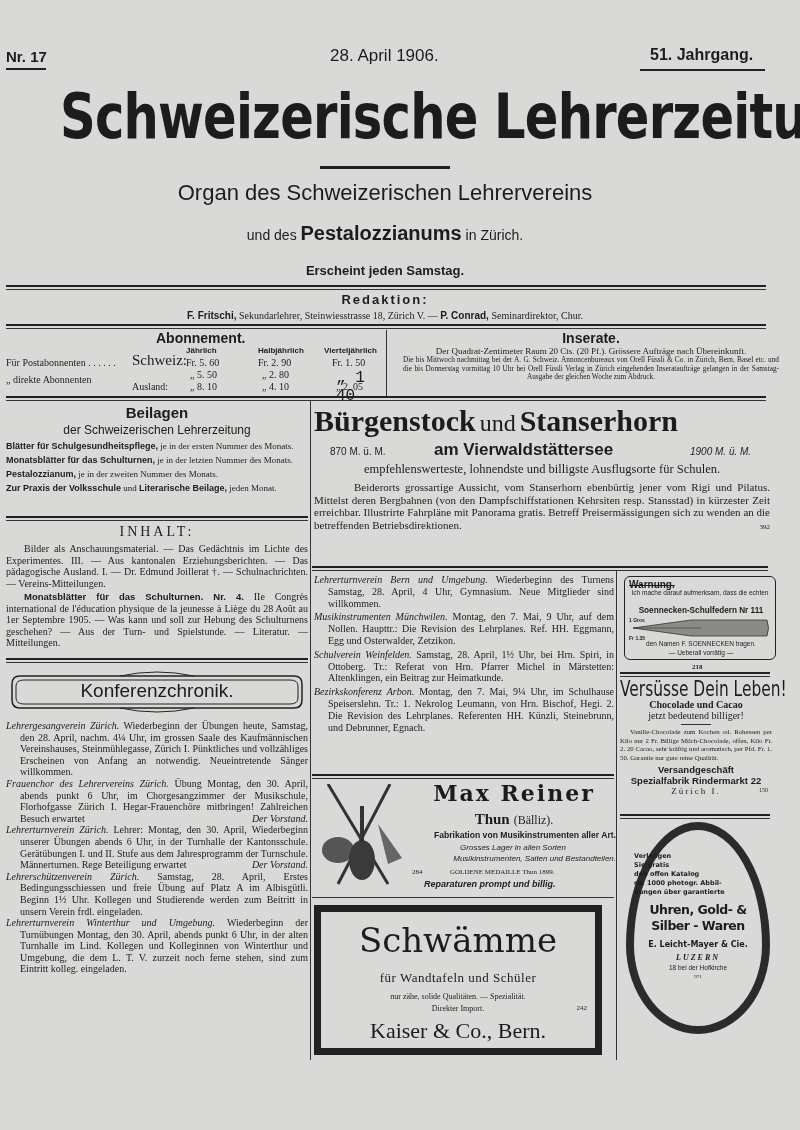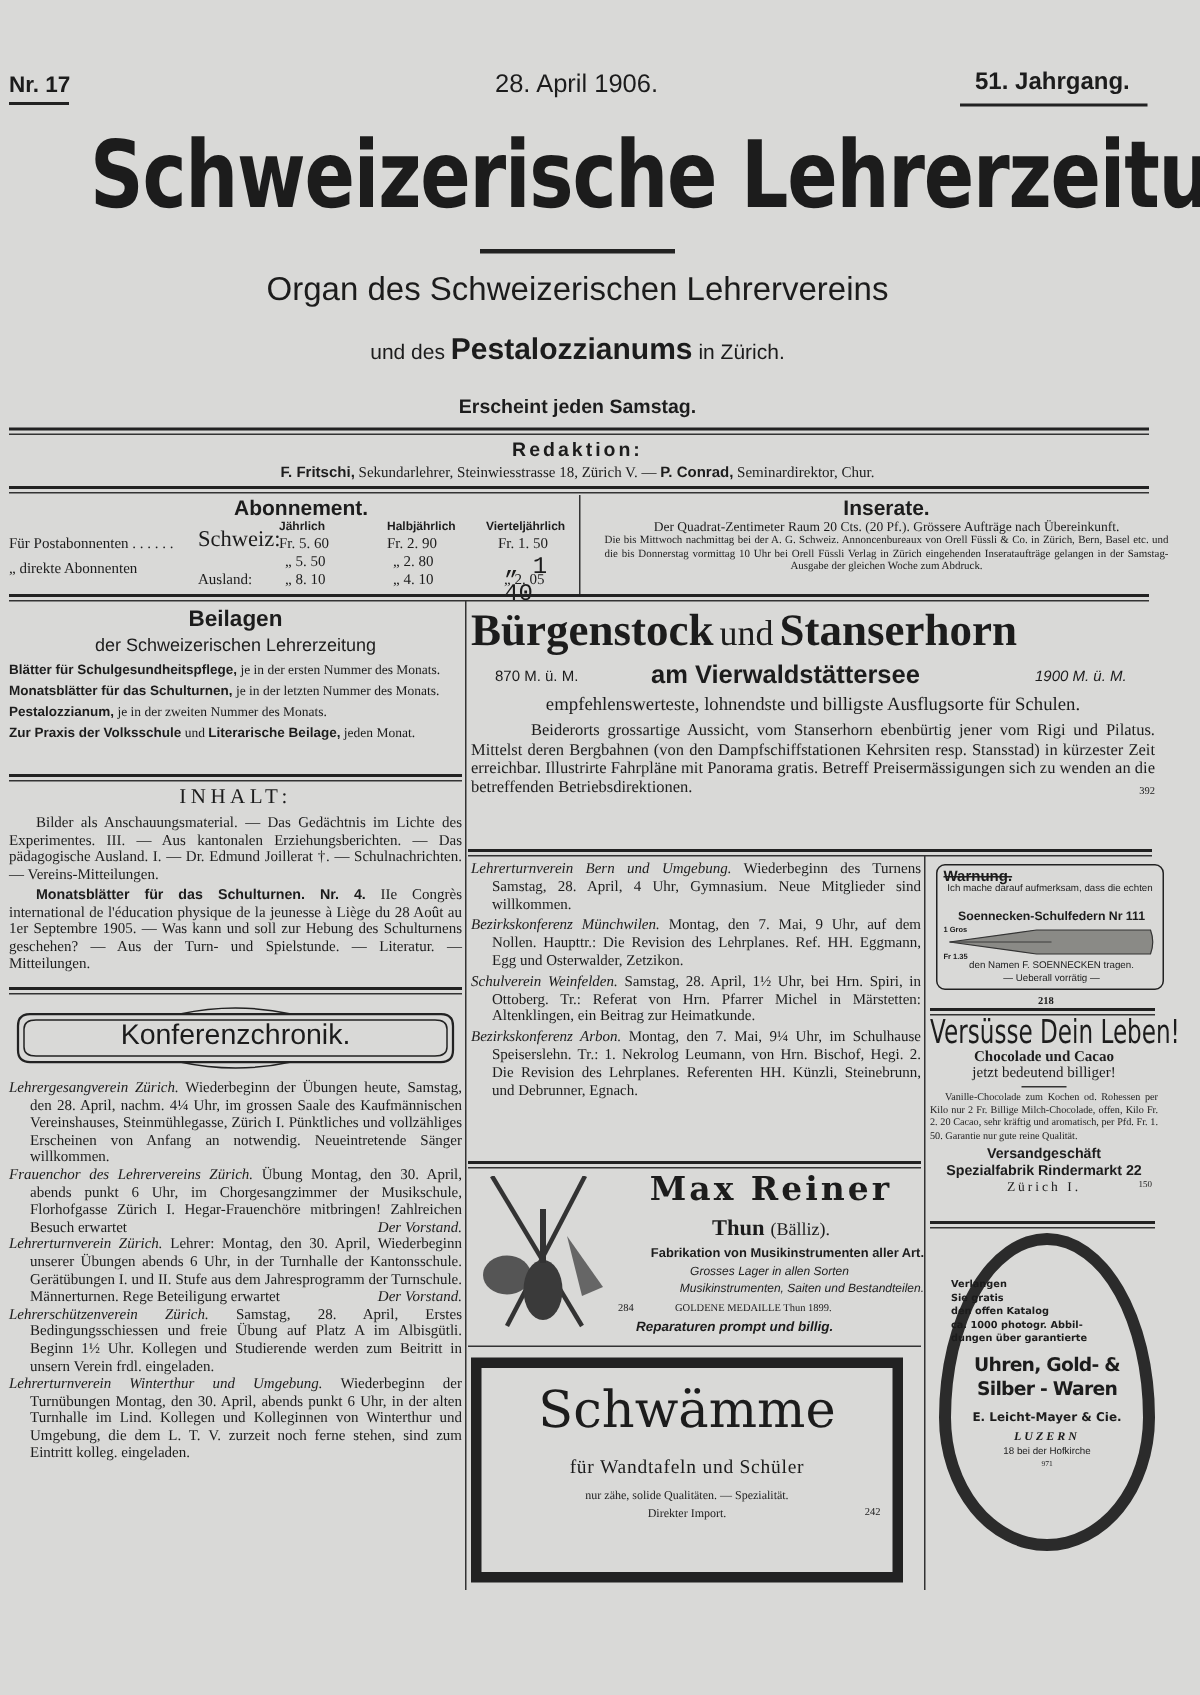--- a/index.html
+++ b/index.html
@@ -130,21 +130,21 @@
     <span class="sans" style="position:absolute;left:376px;top:6px;font-size:10px;font-style:italic;">1900 M. ü. M.</span>
   </div>
   <div style="text-align:center;font-size:12.5px;">empfehlenswerteste, lohnendste und billigste Ausflugsorte für Schulen.</div>
   <p class="just" style="font-size:11px;line-height:12.6px;text-indent:40px;margin-top:4px;">Beiderorts grossartige Aussicht, vom Stanserhorn ebenbürtig jener vom Rigi und Pilatus. Mittelst deren Bergbahnen (von den Dampfschiffstationen Kehrsiten resp. Stansstad) in kürzester Zeit erreichbar. Illustrirte Fahrpläne mit Panorama gratis. Betreff Preisermässigungen sich zu wenden an die betreffenden Betriebsdirektionen.</p>
   <div style="text-align:right;font-size:7px;margin-top:-8px;">392</div>
 </div>
 <div class="abs rule2" style="left:312px;top:566px;width:456px;"></div>
 
 <div class="abs" style="left:314px;top:574px;width:300px;font-size:10px;line-height:11.8px;">
   <p class="just para"><span class="it">Lehrerturnverein Bern und Umgebung.</span> <span>Wiederbeginn des Turnens Samstag, 28. April, 4 Uhr, Gymnasium. Neue Mitglieder sind willkommen.</span></p>
-  <p class="just para" style="margin-top:2px;"><span class="it">Bezirkskonferenz Münchwilen.</span> <span>Montag, den 7. Mai, 9 Uhr, auf dem Nollen. Haupttr.: Die Revision des Lehrplanes. Ref. HH. Eggmann, Egg und Osterwalder, Zetzikon.</span></p>
+  <p class="just para" style="margin-top:2px;"><span class="it">Musikinstrumenten Münchwilen.</span> <span>Montag, den 7. Mai, 9 Uhr, auf dem Nollen. Haupttr.: Die Revision des Lehrplanes. Ref. HH. Eggmann, Egg und Osterwalder, Zetzikon.</span></p>
   <p class="just para" style="margin-top:2px;"><span class="it">Schulverein Weinfelden.</span> <span>Samstag, 28. April, 1½ Uhr, bei Hrn. Spiri, in Ottoberg. Tr.: Referat von Hrn. Pfarrer Michel in Märstetten: Altenklingen, ein Beitrag zur Heimatkunde.</span></p>
   <p class="just para" style="margin-top:2px;"><span class="it">Bezirkskonferenz Arbon.</span> <span>Montag, den 7. Mai, 9¼ Uhr, im Schulhause Speiserslehn. Tr.: 1. Nekrolog Leumann, von Hrn. Bischof, Hegi. 2. Die Revision des Lehrplanes. Referenten HH. Künzli, Steinebrunn, und Debrunner, Egnach.</span></p>
 </div>
 
 <div class="abs vline" style="left:616px;top:570px;height:490px;"></div>
 
 <div class="abs rule2" style="left:312px;top:774px;width:302px;"></div>
 <div class="abs" style="left:314px;top:780px;width:300px;height:114px;">
   <svg width="90" height="104" viewBox="0 0 90 104" style="position:absolute;left:4px;top:4px;">
     <line x1="10" y1="0" x2="70" y2="100" stroke="#333" stroke-width="3"></line>
@@ -167,20 +167,21 @@
   <div class="sans it b" style="position:absolute;left:110px;top:99px;font-size:9px;">Reparaturen prompt und billig.</div>
 </div>
 <div class="abs rule1" style="left:312px;top:897px;width:302px;"></div>
 
 <div class="abs" style="left:314px;top:905px;width:288px;height:150px;border:7px solid #222;box-sizing:border-box;">
   <div style="position:absolute;left:0;top:8px;width:274px;text-align:center;font-family:'DejaVu Serif',serif;font-size:34px;">Schwämme</div>
   <div style="position:absolute;left:0;top:58px;width:274px;text-align:center;font-size:13px;letter-spacing:0.5px;">für Wandtafeln und Schüler</div>
   <div style="position:absolute;left:0;top:80px;width:274px;text-align:center;font-size:8px;">nur zähe, solide Qualitäten. — Spezialität.</div>
   <div style="position:absolute;left:0;top:92px;width:274px;text-align:center;font-size:8px;">Direkter Import.</div>
   <div style="position:absolute;right:8px;top:92px;font-size:7px;">242</div>
+  <div style="position:absolute;left:0;top:106px;width:274px;text-align:center;font-size:22px;">Kaiser &amp; Co., Bern.</div>
 </div>
 
 <div class="abs" style="left:624px;top:576px;width:150px;height:82px;border:1.5px solid #222;border-radius:6px;">
   <div class="sans" style="position:absolute;left:4px;top:2px;width:142px;font-size:7px;white-space:nowrap;"><span class="b" style="font-size:10px;text-decoration:line-through;">Warnung.</span></div>
   <div class="sans" style="position:absolute;left:4px;top:12px;width:142px;text-align:center;font-size:6.5px;line-height:8px;">Ich mache darauf aufmerksam, dass die echten</div>
   <div class="sans b" style="position:absolute;left:2px;top:29px;width:148px;text-align:center;font-size:8.2px;">Soennecken-Schulfedern Nr 111</div>
   <svg width="140" height="22" viewBox="0 0 140 22" style="position:absolute;left:6px;top:40px;">
     <path d="M2 11 L60 3 L136 3 Q139 11 136 19 L60 19 Z" fill="#8a8a86" stroke="#333" stroke-width="0.8"></path>
     <line x1="2" y1="11" x2="70" y2="11" stroke="#333" stroke-width="0.6"></line>
   </svg>

